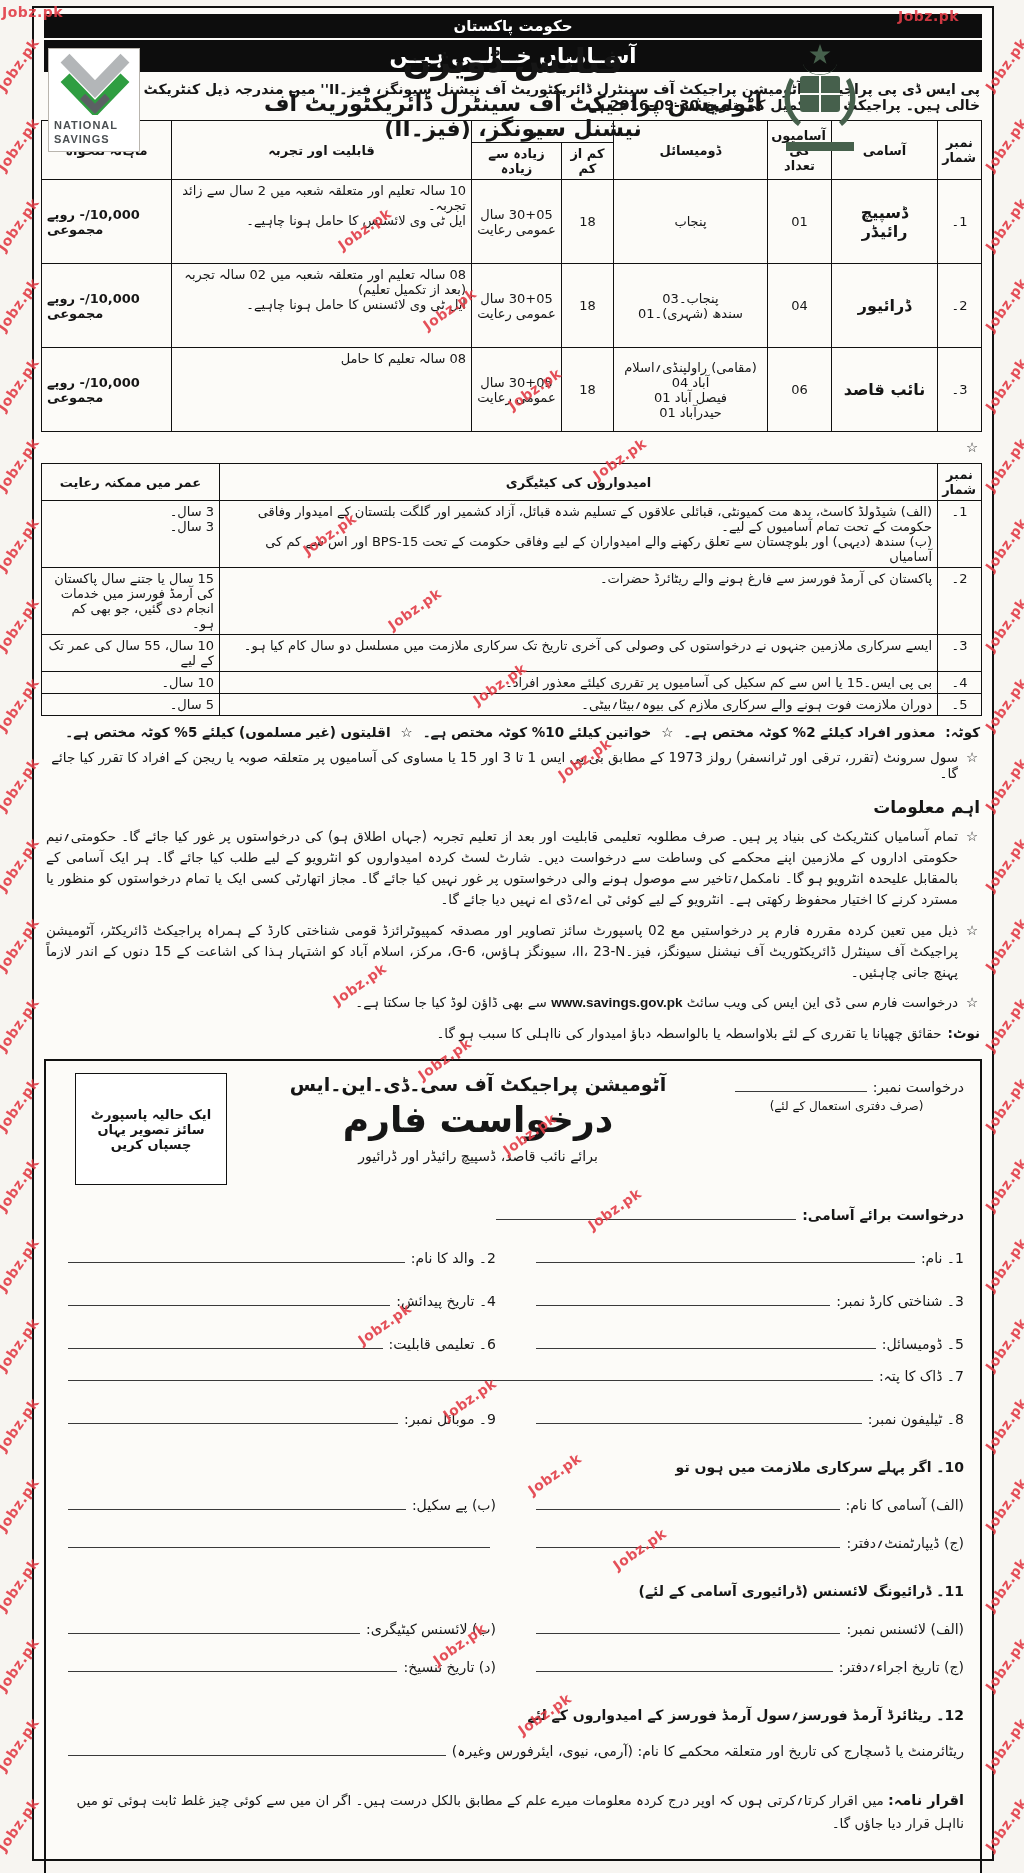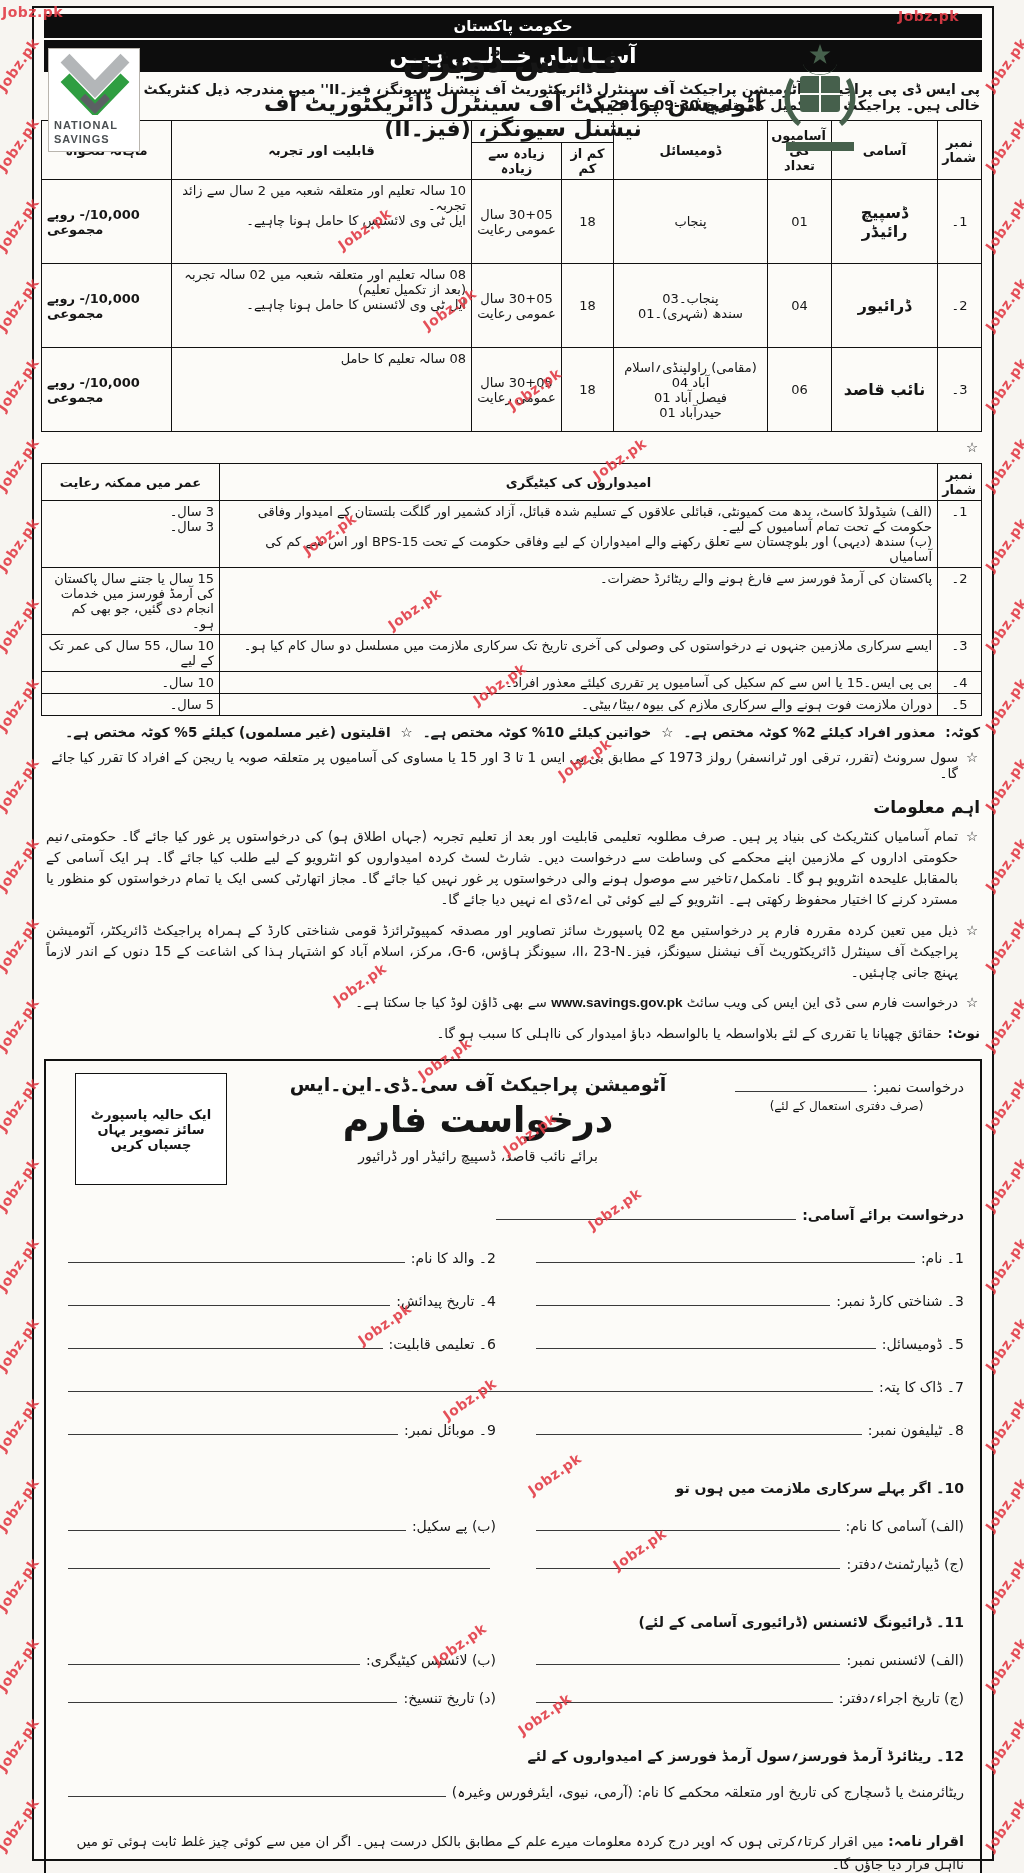--- a/index.html
+++ b/index.html
@@ -48,21 +48,21 @@
   .ft1{font-size:19px;font-weight:bold;text-align:center;}
   .ft2{font-size:36px;font-weight:bold;text-align:center;margin-top:4px;}
   .ft3{font-size:14px;text-align:center;margin-top:8px;}
   .photo{border:1.5px solid #111;width:152px;height:112px;display:flex;align-items:center;justify-content:center;
          text-align:center;font-size:13px;font-weight:bold;padding:6px;box-sizing:border-box;background:#fff;}
   .fr{display:flex;align-items:flex-end;font-size:14px;}
   .fl{flex:1;border-bottom:1.2px solid #3a3a3a;margin:0 6px 3px;min-width:24px;height:12px;}
   .fl.short{flex:0 0 300px;}
   .g2{display:grid;grid-template-columns:1fr 1fr;column-gap:34px;margin-top:27px;}
   .g2.tight{margin-top:22px;}
-  .sect{margin-top:42px;font-size:14px;font-weight:bold;}
+  .sect{margin-top:32px;font-size:14px;font-weight:bold;}
   .applyrow{margin-top:22px;}
   .decl{margin-top:30px;font-size:13.5px;line-height:1.6;}
   .decl b{font-size:14.5px;}
   .datesig{margin-top:38px;}
   .wm{position:absolute;color:#e23d47;font:bold 14px "DejaVu Sans",sans-serif;letter-spacing:.5px;
       opacity:.9;z-index:60;pointer-events:none;transform-origin:top left;direction:ltr;}
 </style>
 </head>
 <body>
 
@@ -308,21 +308,21 @@
       <div class="g2">
         <div class="fr">
           <span>5۔ ڈومیسائل:</span>
             <span class="fl"></span>
         </div>
         <div class="fr">
           <span>6۔ تعلیمی قابلیت:</span>
             <span class="fl"></span>
         </div>
       </div>
-      <div class="fr" style="margin-top:27px">
+      <div class="fr" style="margin-top:16px">
         <span>7۔ ڈاک کا پتہ:</span>
           <span class="fl"></span>
       </div>
       <div class="g2">
         <div class="fr">
           <span>8۔ ٹیلیفون نمبر:</span>
             <span class="fl"></span>
         </div>
         <div class="fr">
           <span>9۔ موبائل نمبر:</span>

